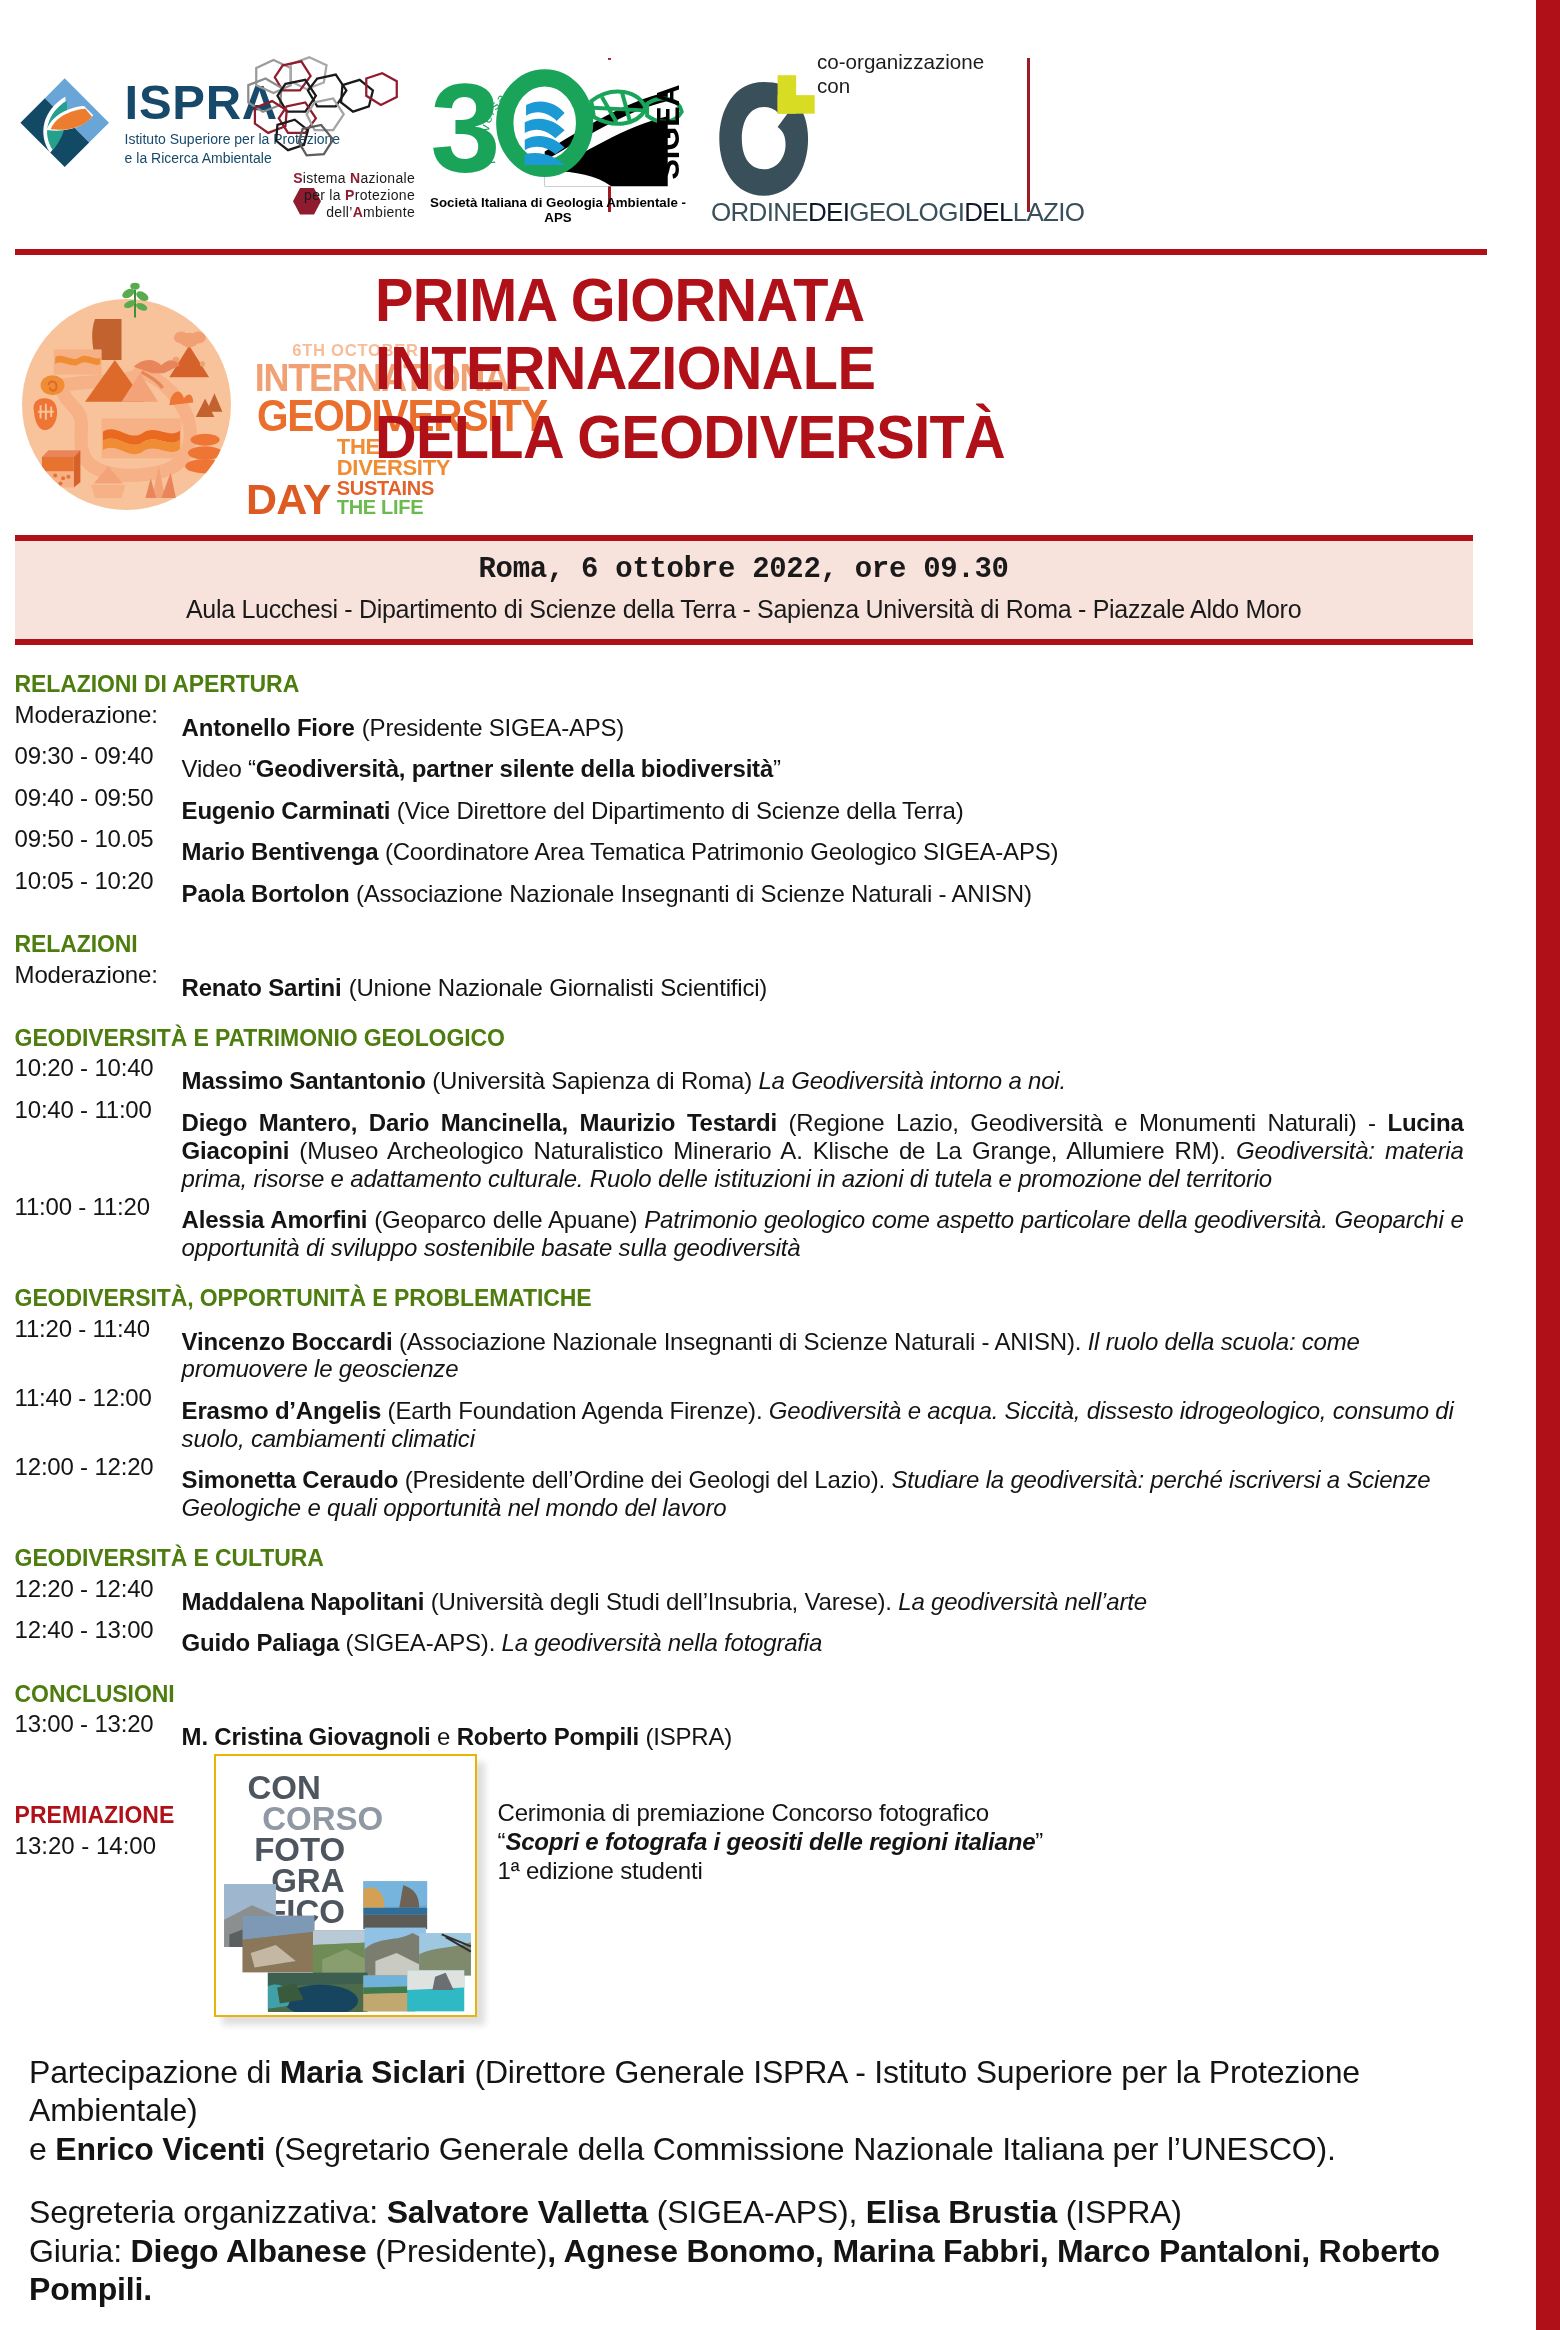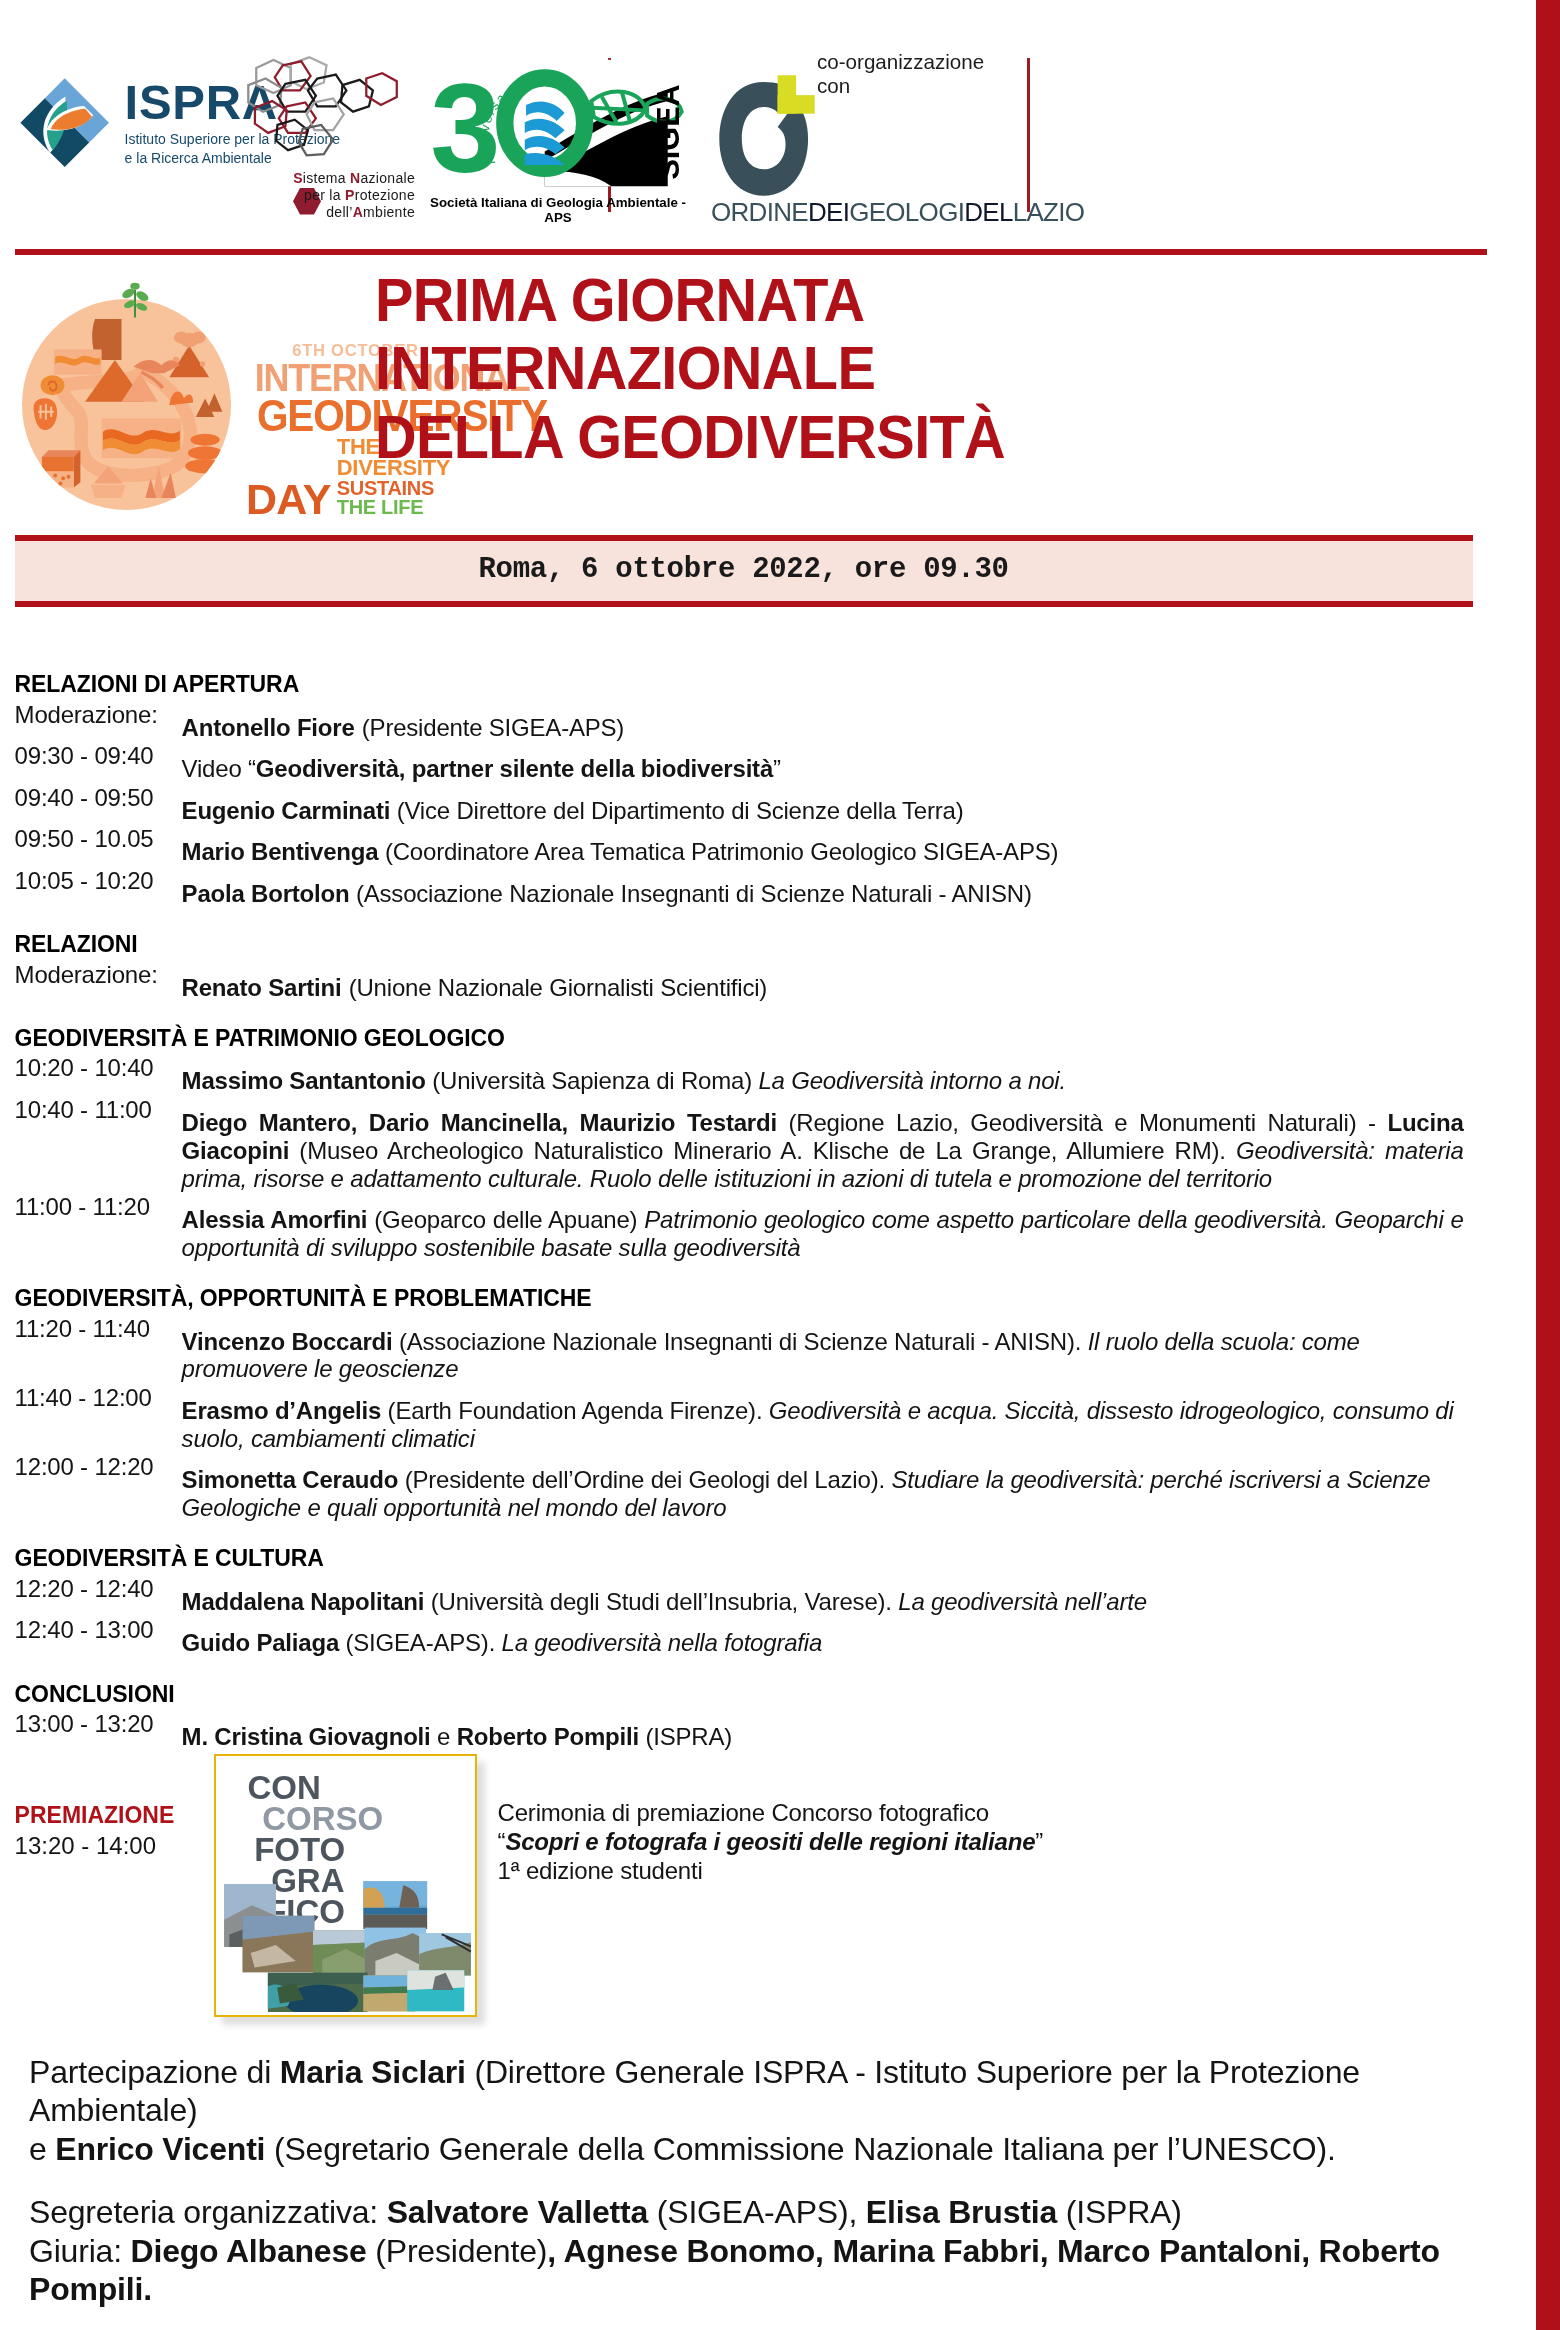--- a/index.html
+++ b/index.html
@@ -205,21 +205,21 @@
   }
 
   
   .program {
     position: absolute; left: 14.6px; top: 671px;
     width: 1449px;
     font-family: "Liberation Sans", sans-serif;
     color: #141414;
   }
   .sec-head {
-    color: #000000;
+    color: #4d7c0f;
     font-size: 23px;
     font-weight: bold;
     letter-spacing: -0.1px;
     margin: 0 0 2.7px 0;
   }
   .sec-gap { height: 22.6px; }
   .row {
     display: flex;
     align-items: flex-start;
     font-size: 24px;
@@ -506,20 +506,21 @@
 
   <div class="title-block">
     <div class="title-line">PRIMA GIORNATA</div>
     <div class="title-line">INTERNAZIONALE</div>
     <div class="title-line">DELLA GEODIVERSITÀ</div>
   </div>
 </div>
 
 <div class="banner">
   <div class="banner-line1">Roma, 6 ottobre 2022, ore 09.30</div>
+  <div class="banner-line2">Aula Lucchesi - Dipartimento di Scienze della Terra - Sapienza Università di Roma - Piazzale Aldo Moro</div>
 </div>
 
 <div class="program">
 
   <div class="sec-head">RELAZIONI DI APERTURA</div>
   <div class="row">
     <div class="mod">Moderazione:</div>
     <div class="body"><b>Antonello Fiore</b><span style="margin-left:.3em">(Presidente SIGEA-APS)</span></div>
   </div>
   <div class="row">

